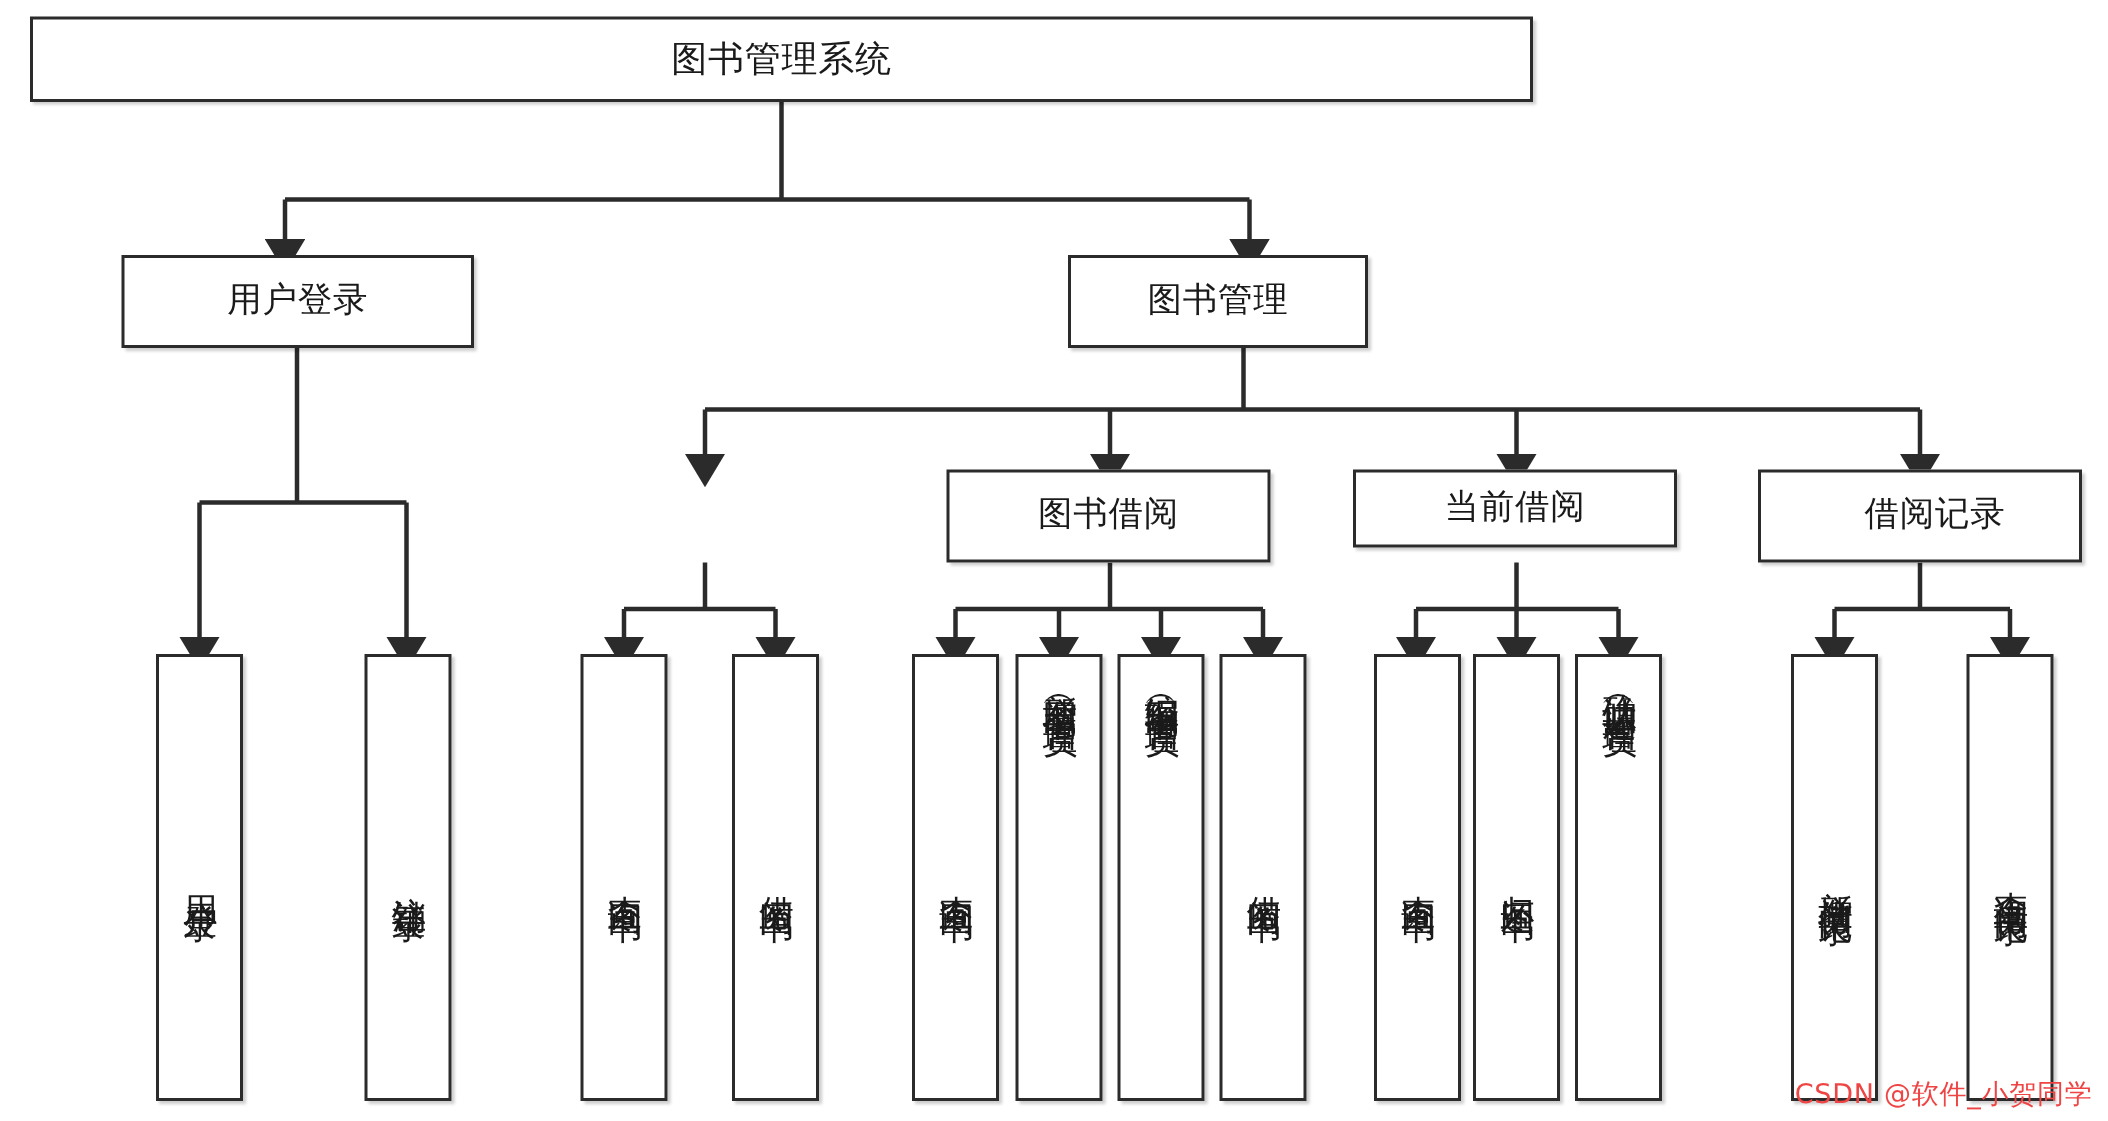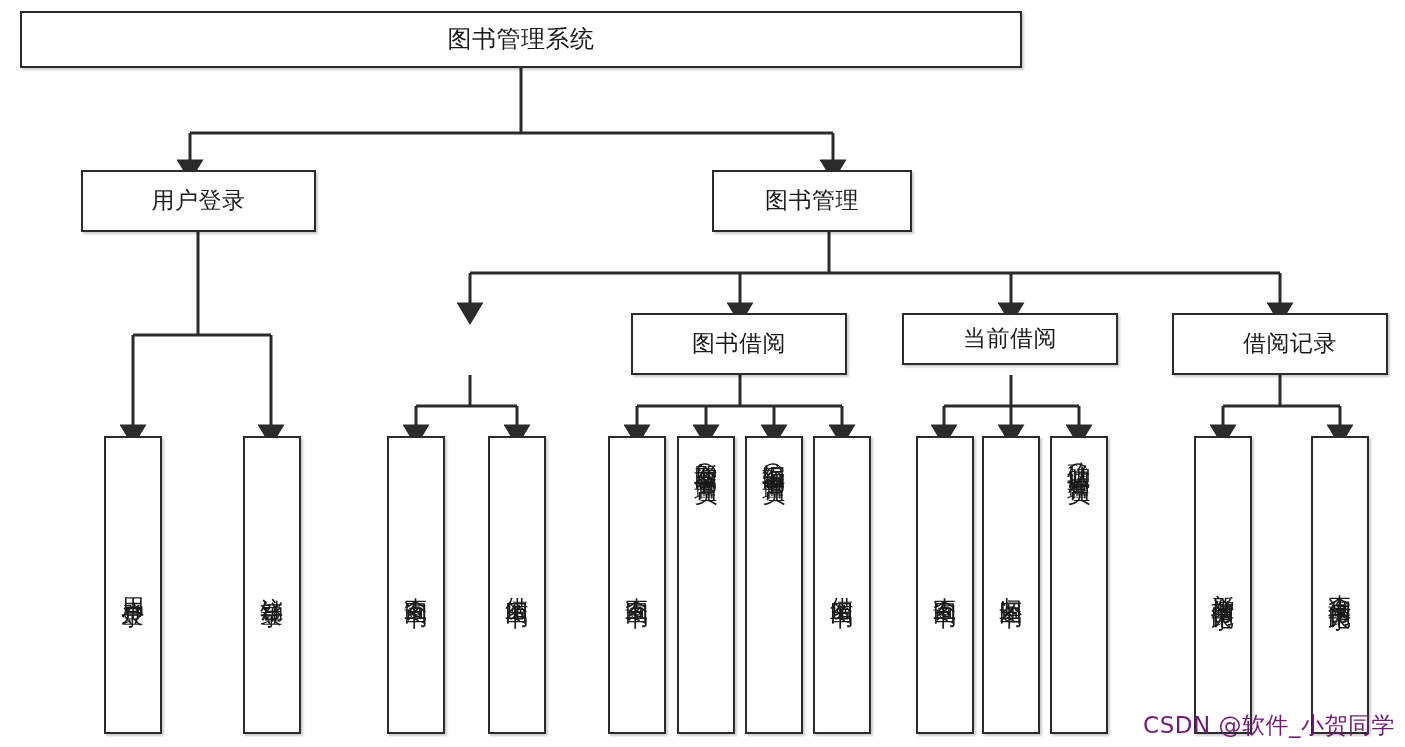--- a/index.html
+++ b/index.html
@@ -65,22 +65,22 @@
     text-align: left;
   }
   .node.v.mid {
     align-items: center;
     padding-top: 0;
   }
   .watermark {
     position: absolute;
     right: 10px;
     bottom: 6px;
-    font-size: 23px;
-    color: #701a75;
+    font-size: 18px;
+    color: #ef4444;
     letter-spacing: 0.5px;
     white-space: nowrap;
   }
 </style>
 </head>
 <body>
 
 <div id="canvas">
 
   <svg id="edges" viewBox="0 0 1405 747">

